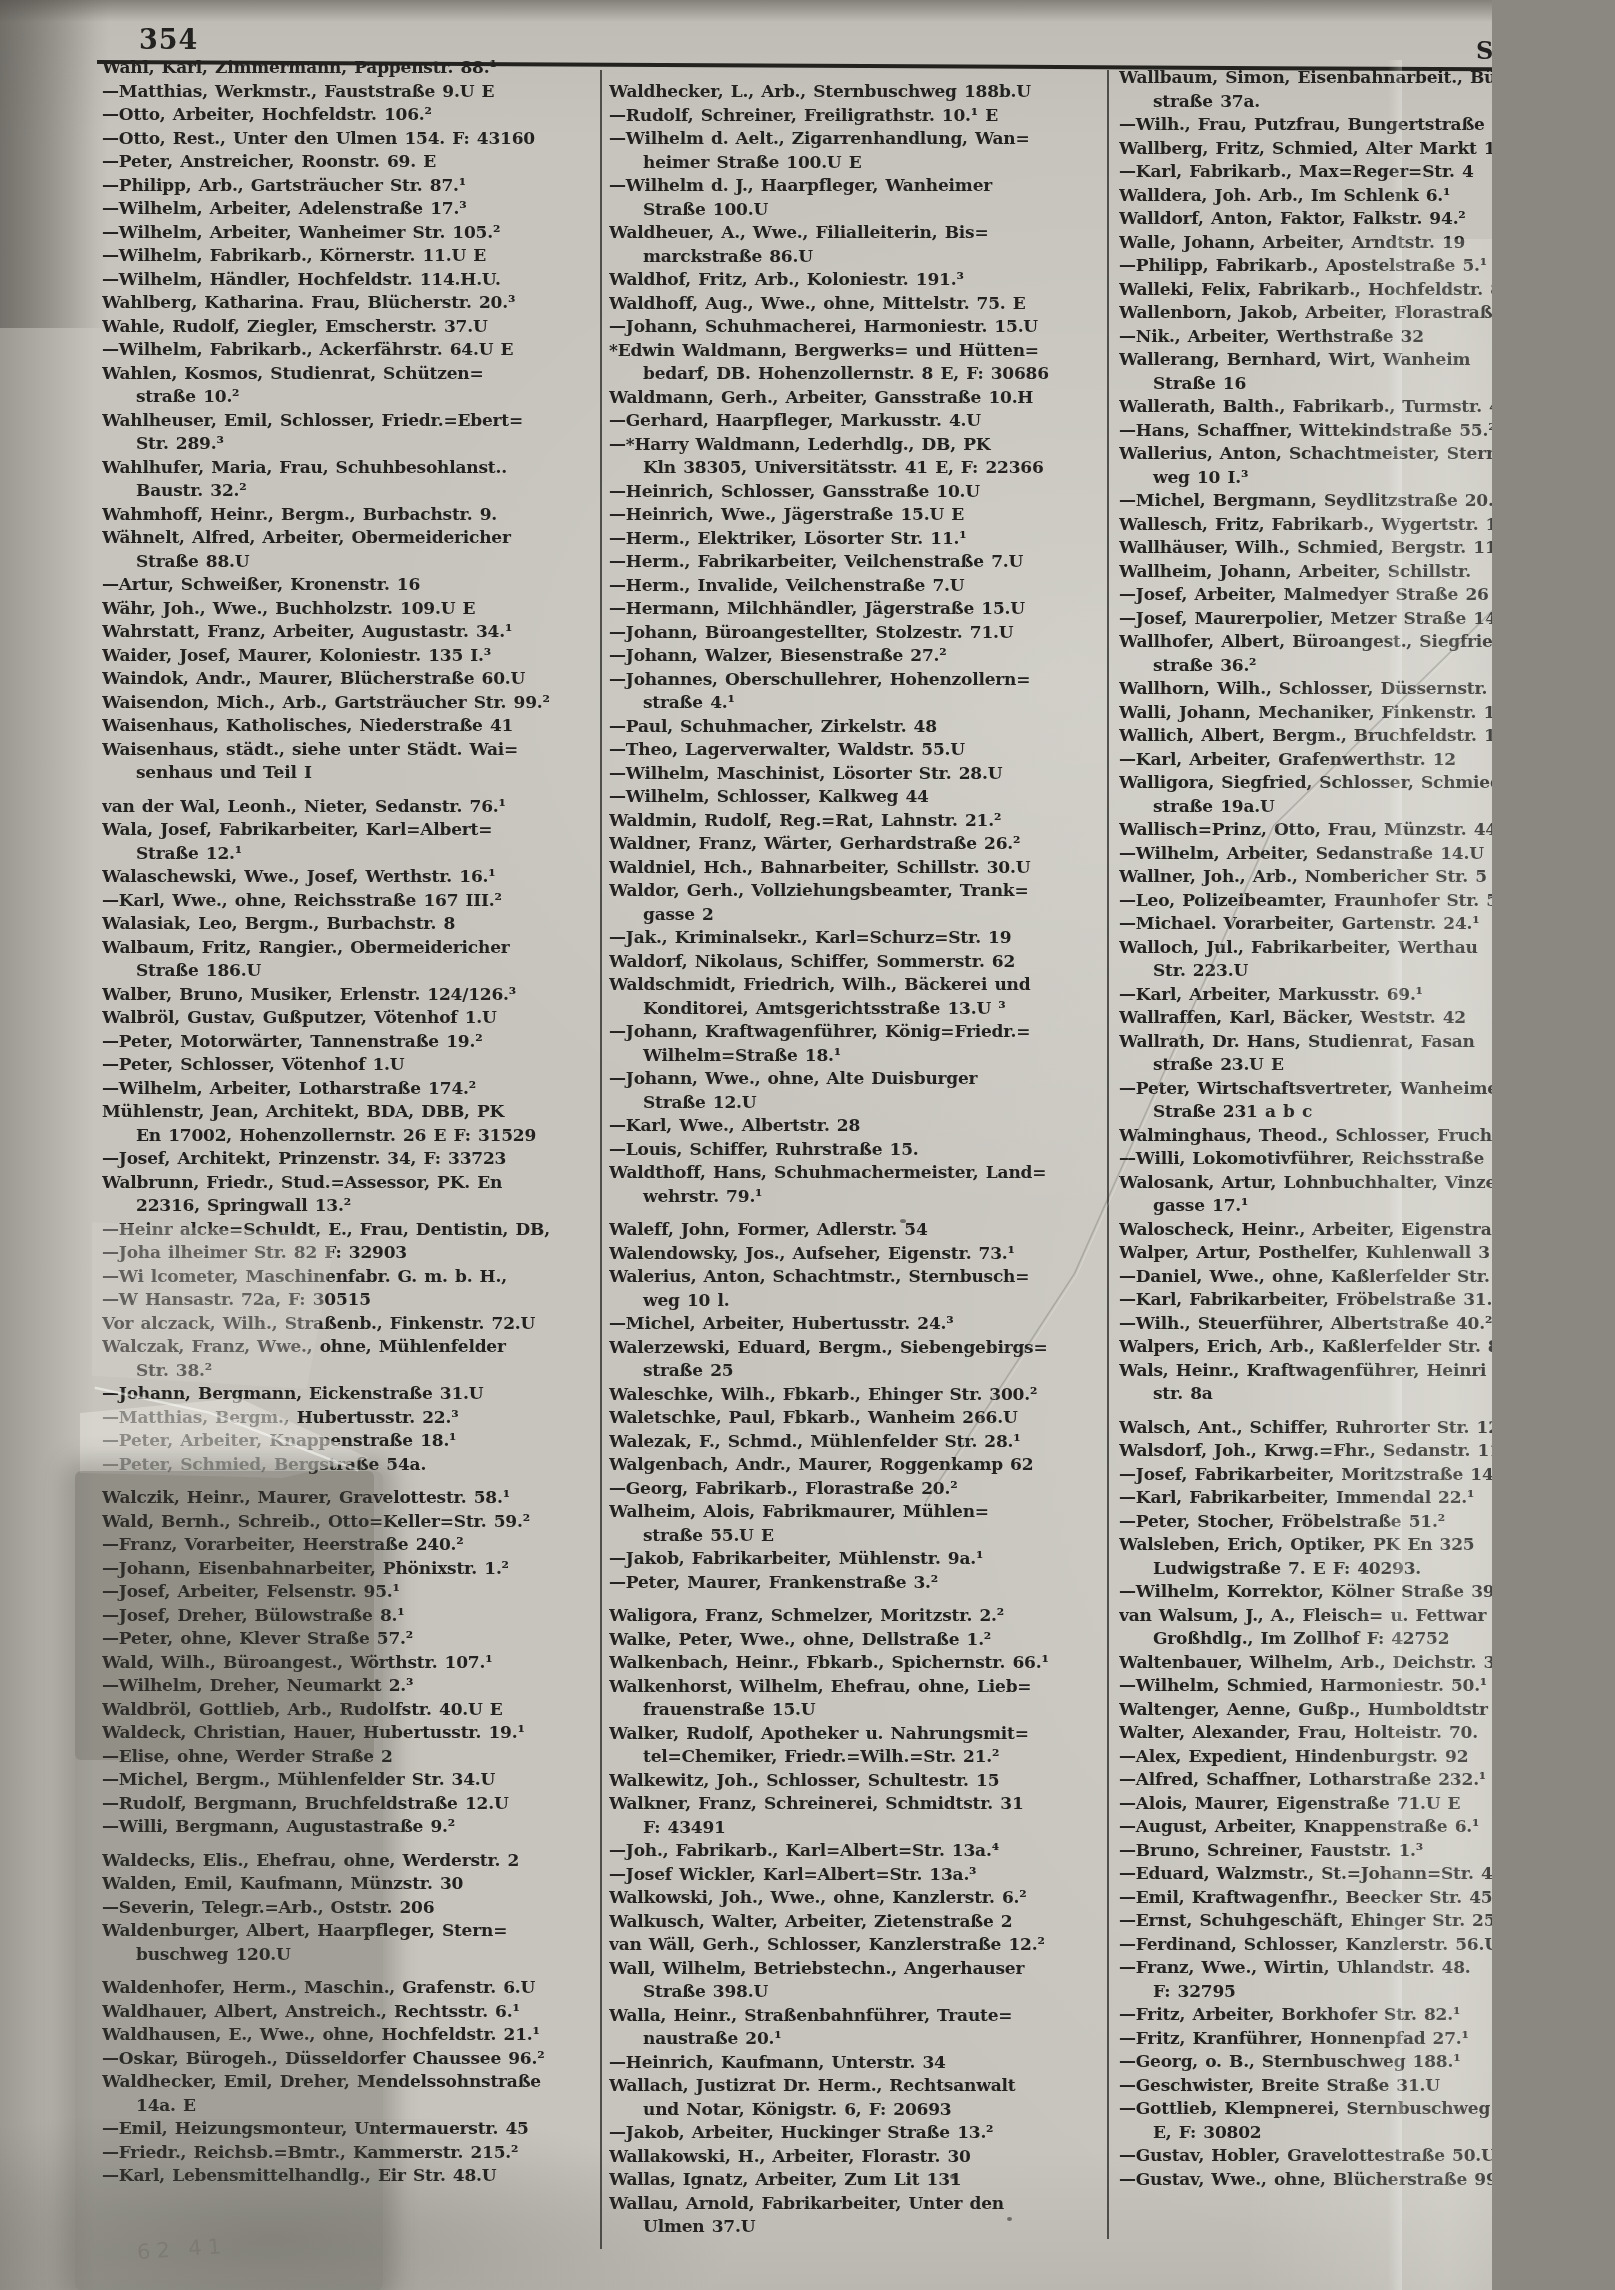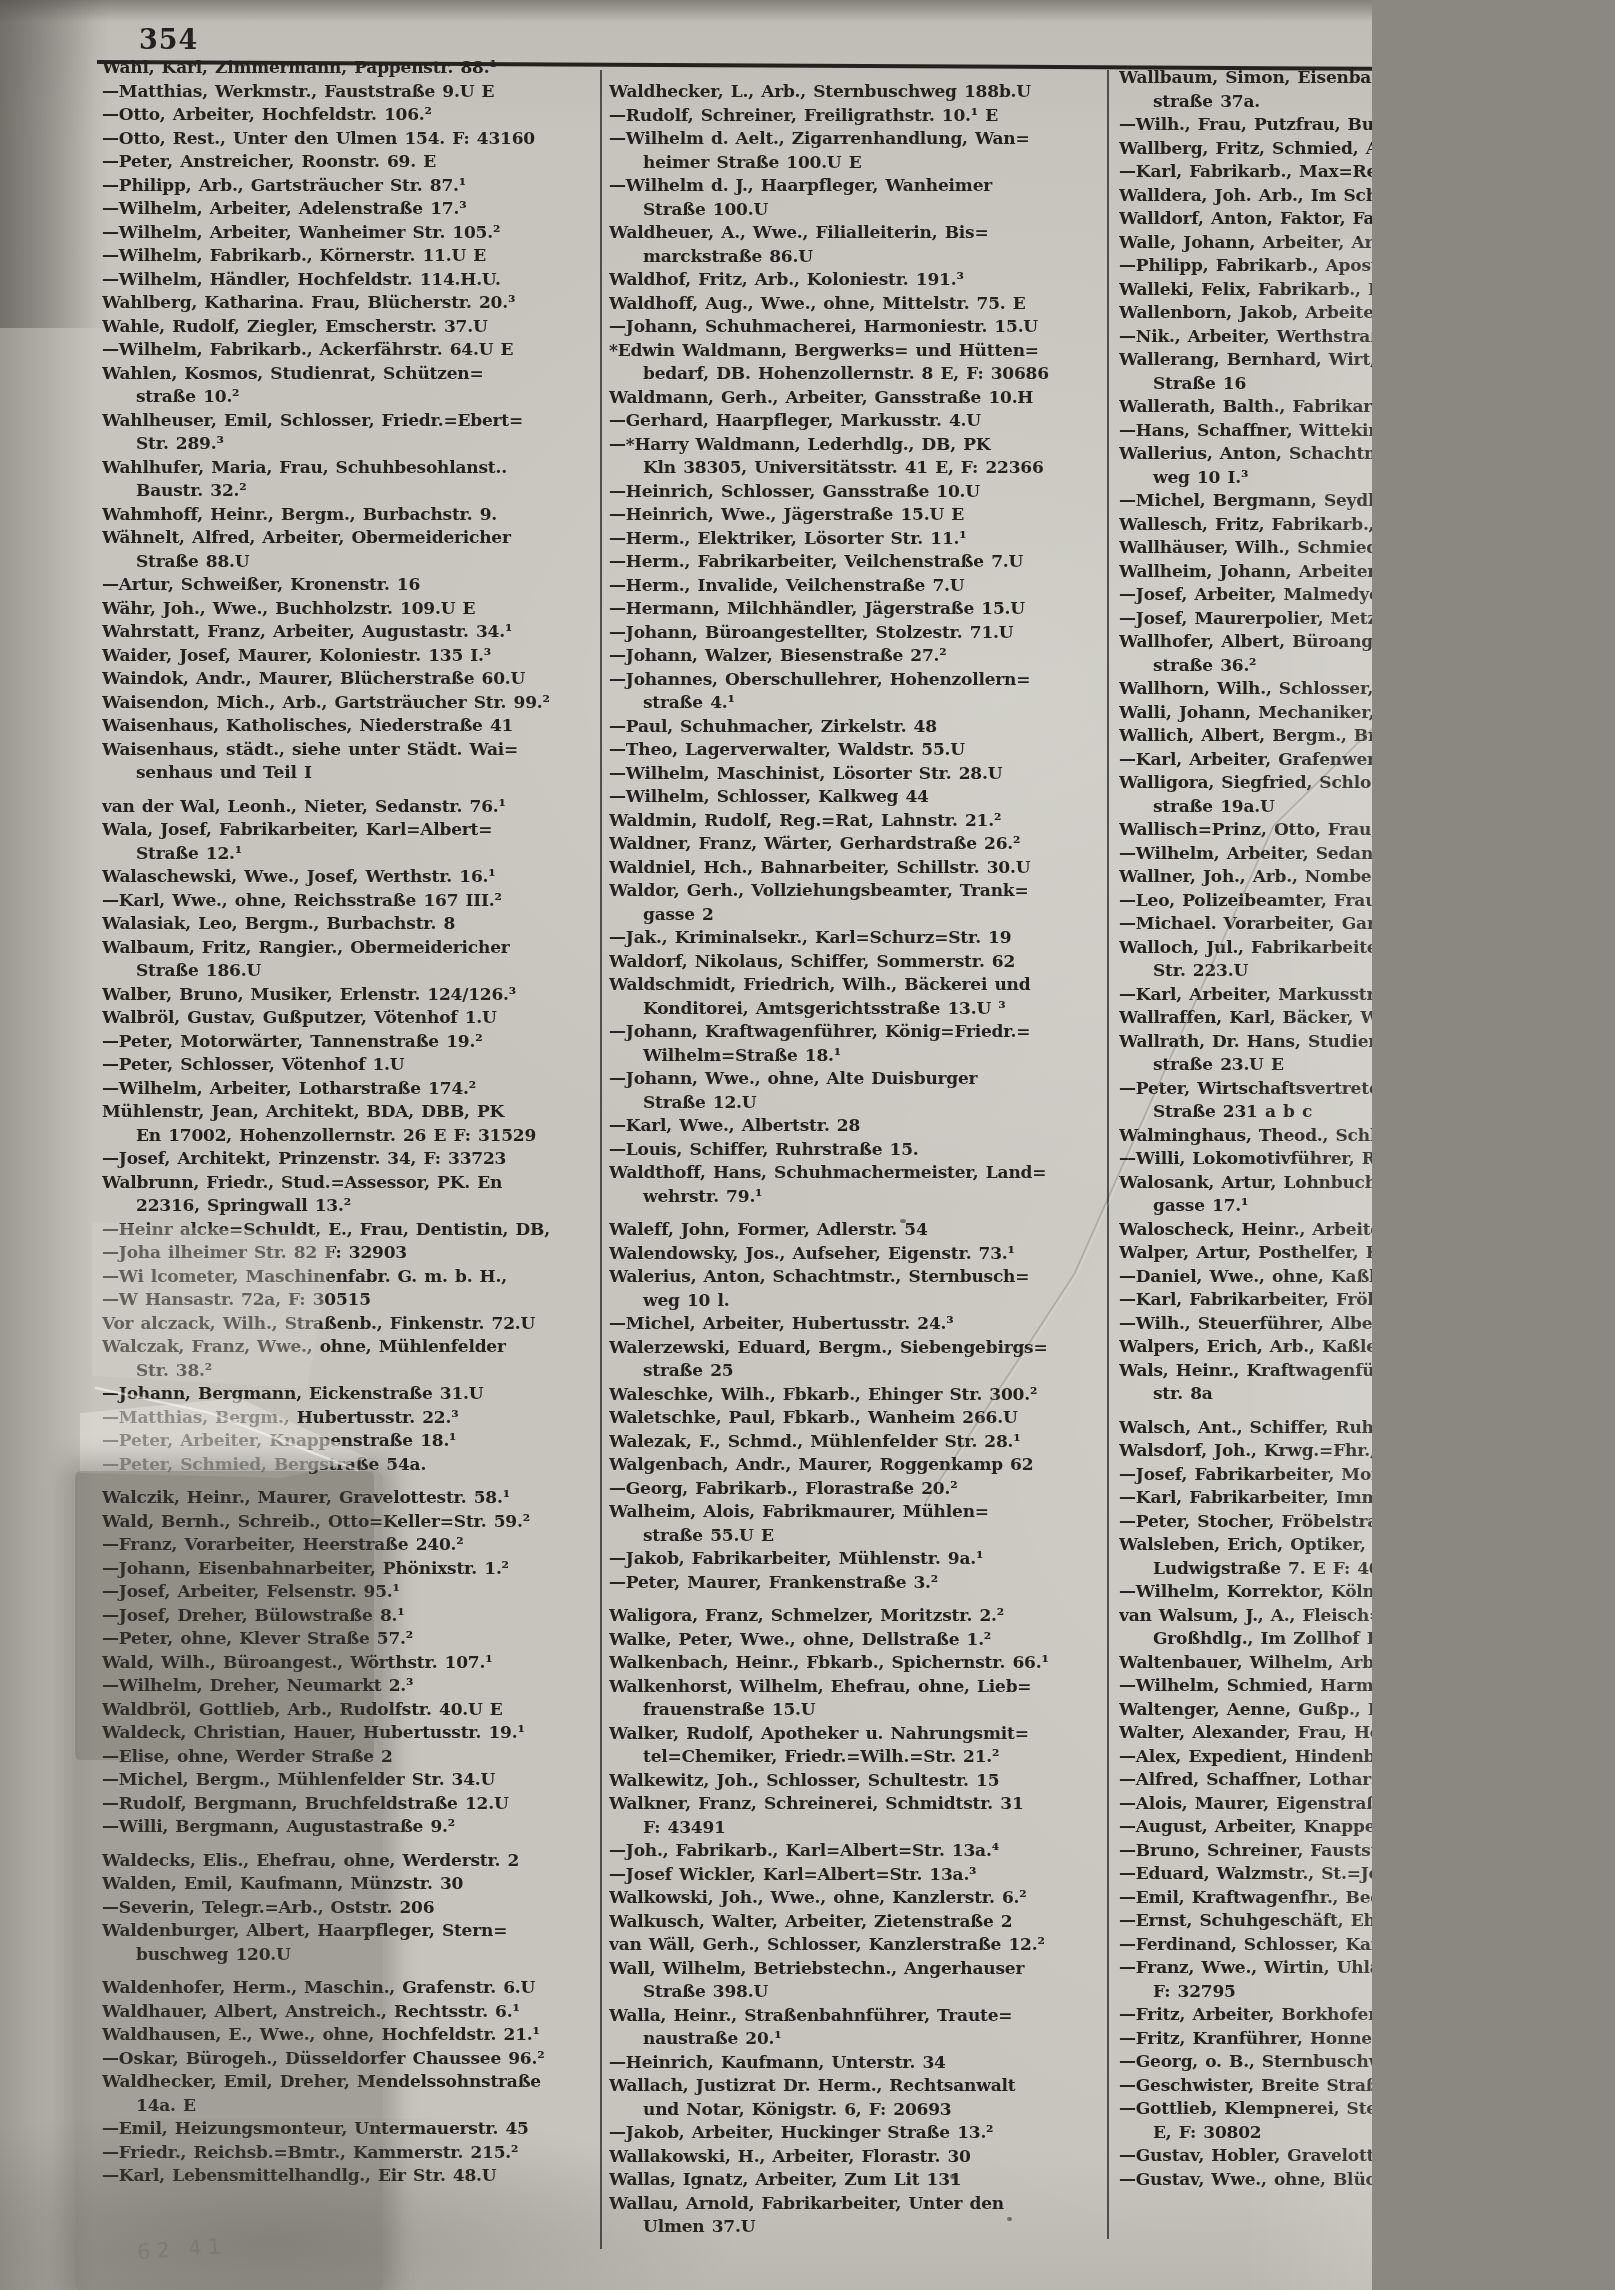--- a/index.html
+++ b/index.html
@@ -1,16 +1,16 @@
 <!DOCTYPE html>
 <html><head>
 <meta charset="utf-8">
 <style>
   html,body{margin:0;padding:0;background:#8a8880;}
-  .page{position:relative;width:1372px;height:2290px;overflow:hidden;
+  .page{position:relative;width:1492px;height:2290px;overflow:hidden;
     background:
       radial-gradient(1194px 896px at 72% 30%, rgba(255,255,250,.18), rgba(255,255,250,0) 60%),
       radial-gradient(896px 1393px at 88% 60%, rgba(255,255,250,.15), rgba(255,255,250,0) 65%),
       linear-gradient(180deg,#bdbbb3 0,#c6c4bc 6%,#c6c4bc 94%,#b9b7af 100%);
     font-family:"DejaVu Serif", serif;color:#232220;}
   
   .hdr-num{position:absolute;left:139px;top:24px;font-size:27px;font-weight:bold;letter-spacing:1px;}
   .hdr-title{position:absolute;left:0;top:33px;width:1616px;text-align:center;font-size:27px;font-weight:bold;letter-spacing:0.5px;}
   .hdr-right{position:absolute;left:1476px;top:36px;font-size:24px;font-weight:bold;}
   .hrule{position:absolute;left:97px;top:60px;width:1492px;height:4px;background:#23221f;transform:rotate(.3deg);transform-origin:left center;}

